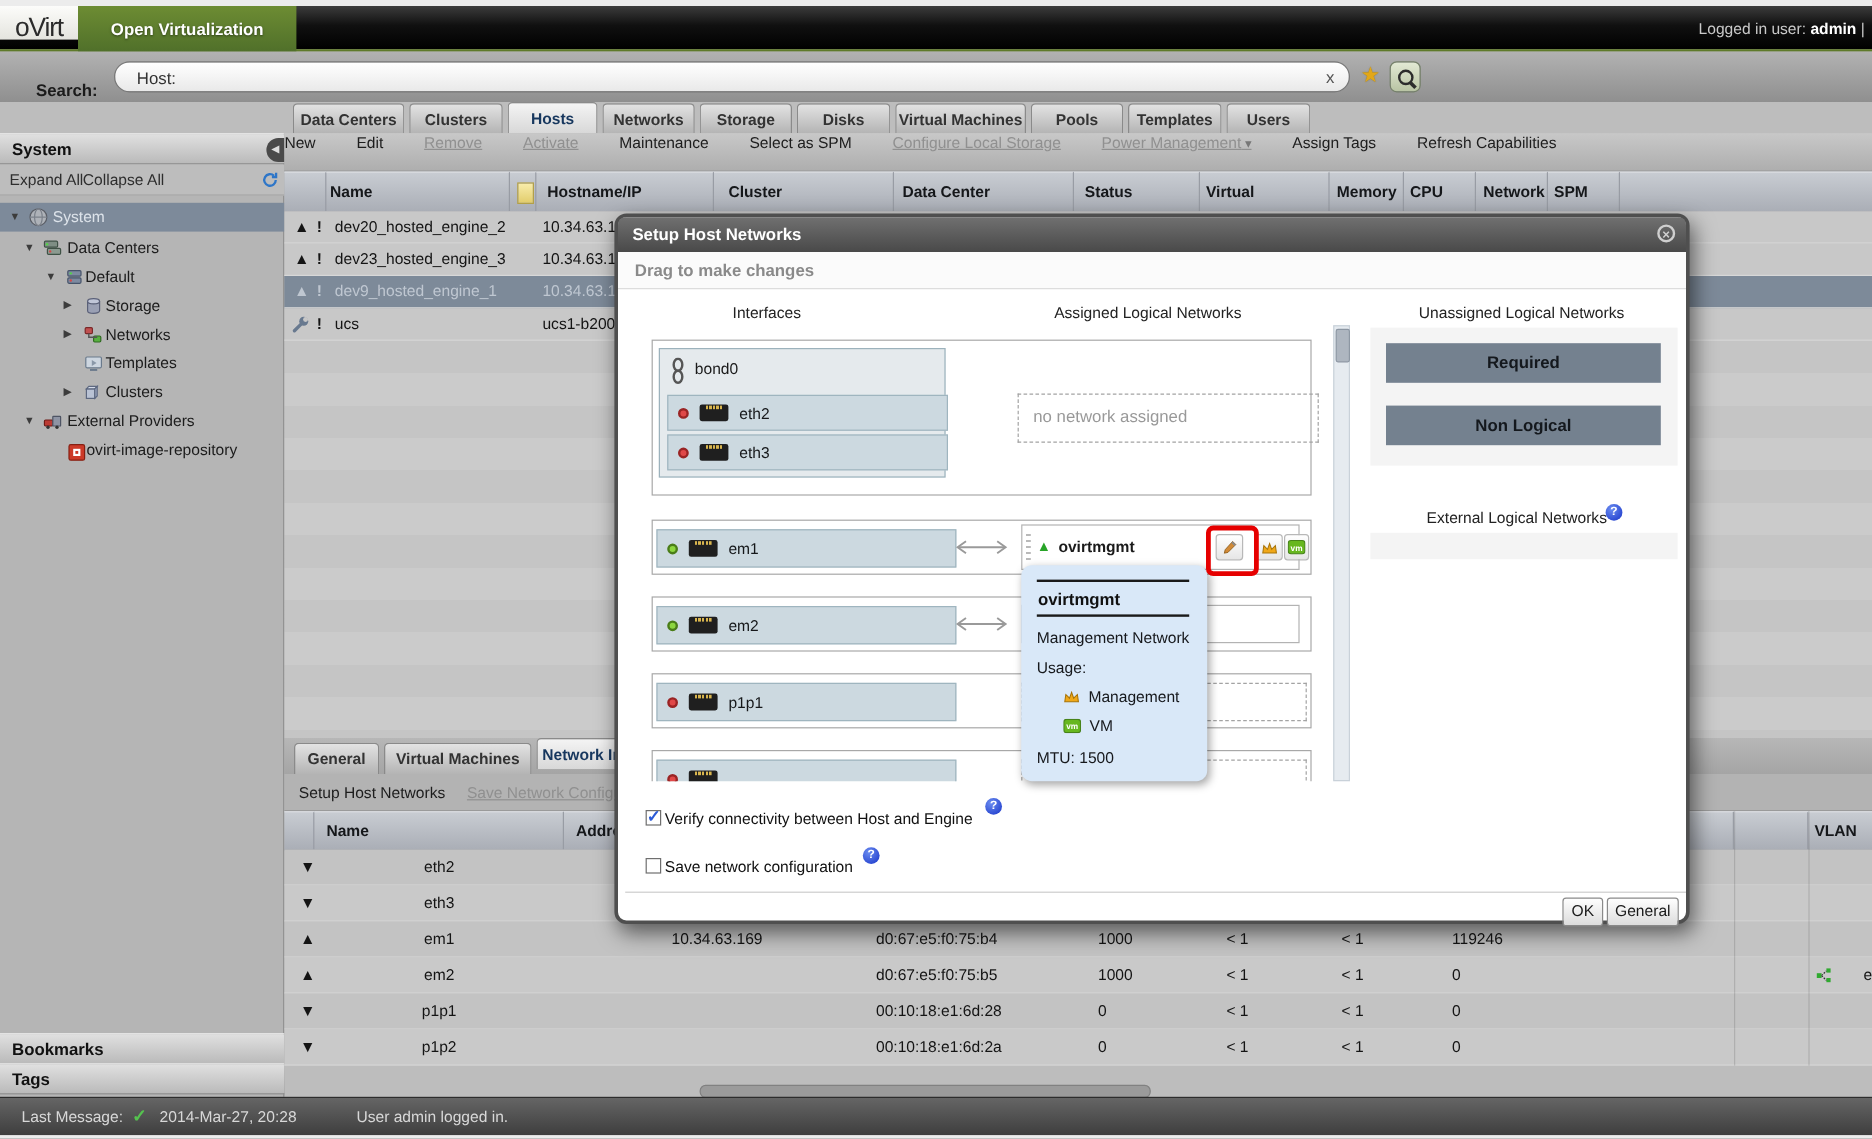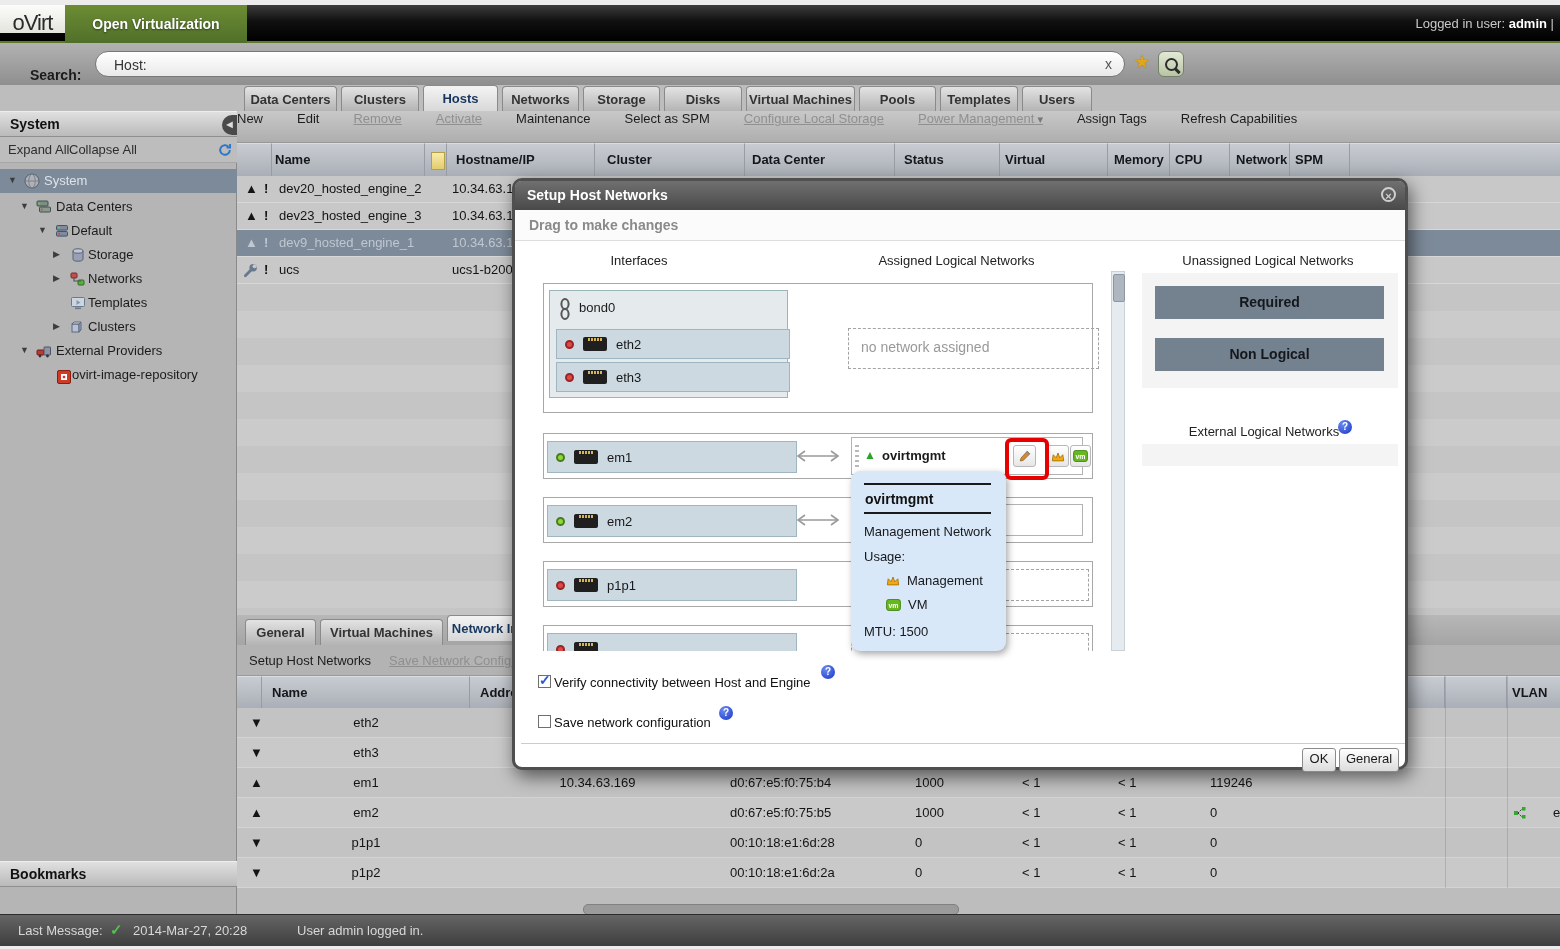--- a/index.html
+++ b/index.html
@@ -272,20 +272,23 @@
         <rect x="1.5" y="1.5" width="13" height="13" rx="1.5" fill="#cc3a28" stroke="#871f12"></rect>
         <rect x="5" y="5" width="6" height="6" fill="#fff"></rect>
         <rect x="6.8" y="6.8" width="2.4" height="2.4" fill="#cc3a28"></rect>
       </svg>
       <span class="lbl" style="left:72px;">ovirt-image-repository</span>
     </div>
 
     <div class="abs sideheader" style="top:750px;">
       <span>Bookmarks</span>
     </div>
+    <div class="abs sideheader" style="top:775px;">
+      <span>Tags</span>
+    </div>
   </div>
 
   <div class="abs toolbar">
     <span class="titem">New</span>
     <span class="titem">Edit</span>
     <span class="titem disabled">Remove</span>
     <span class="titem disabled">Activate</span>
     <span class="titem">Maintenance</span>
     <span class="titem">Select as SPM</span>
     <span class="titem disabled">Configure Local Storage</span>

